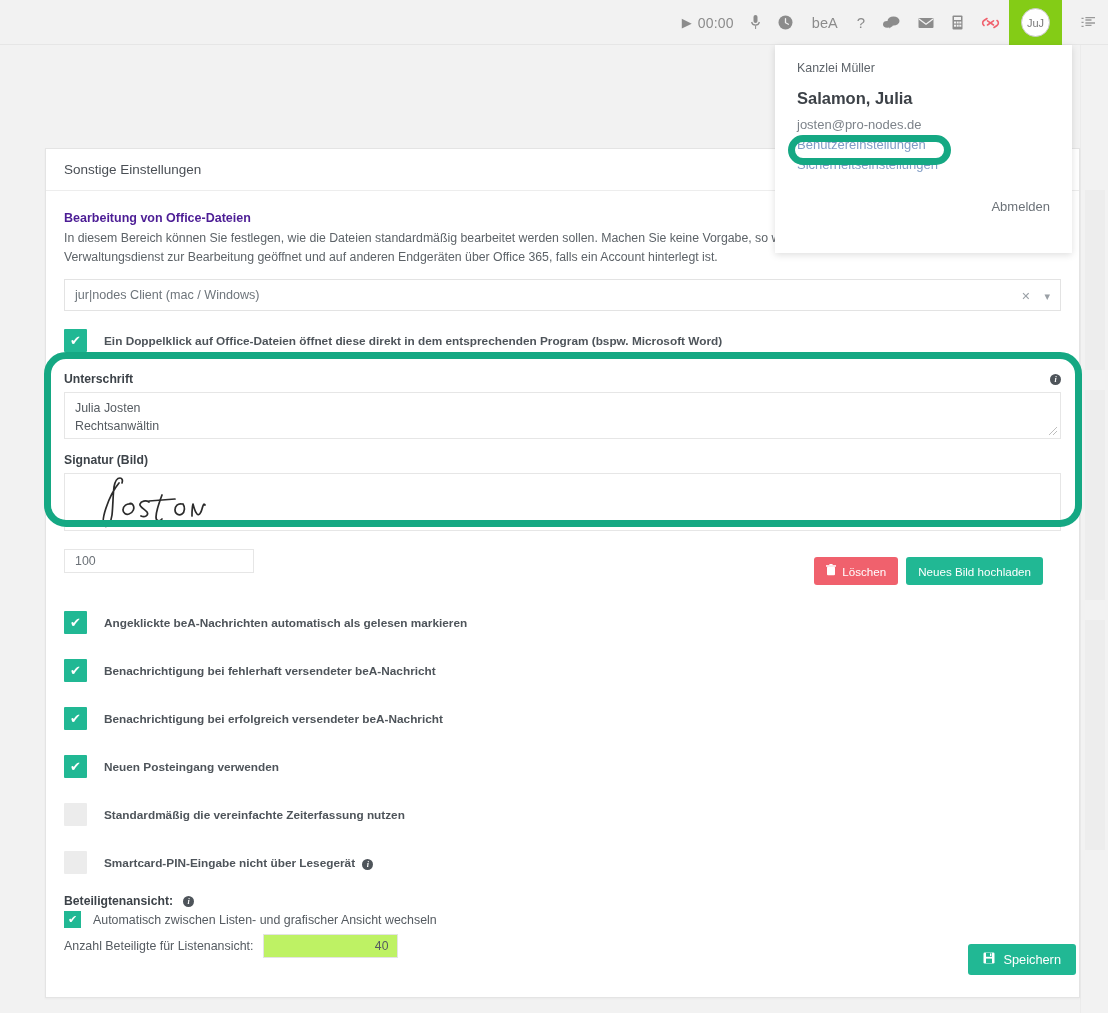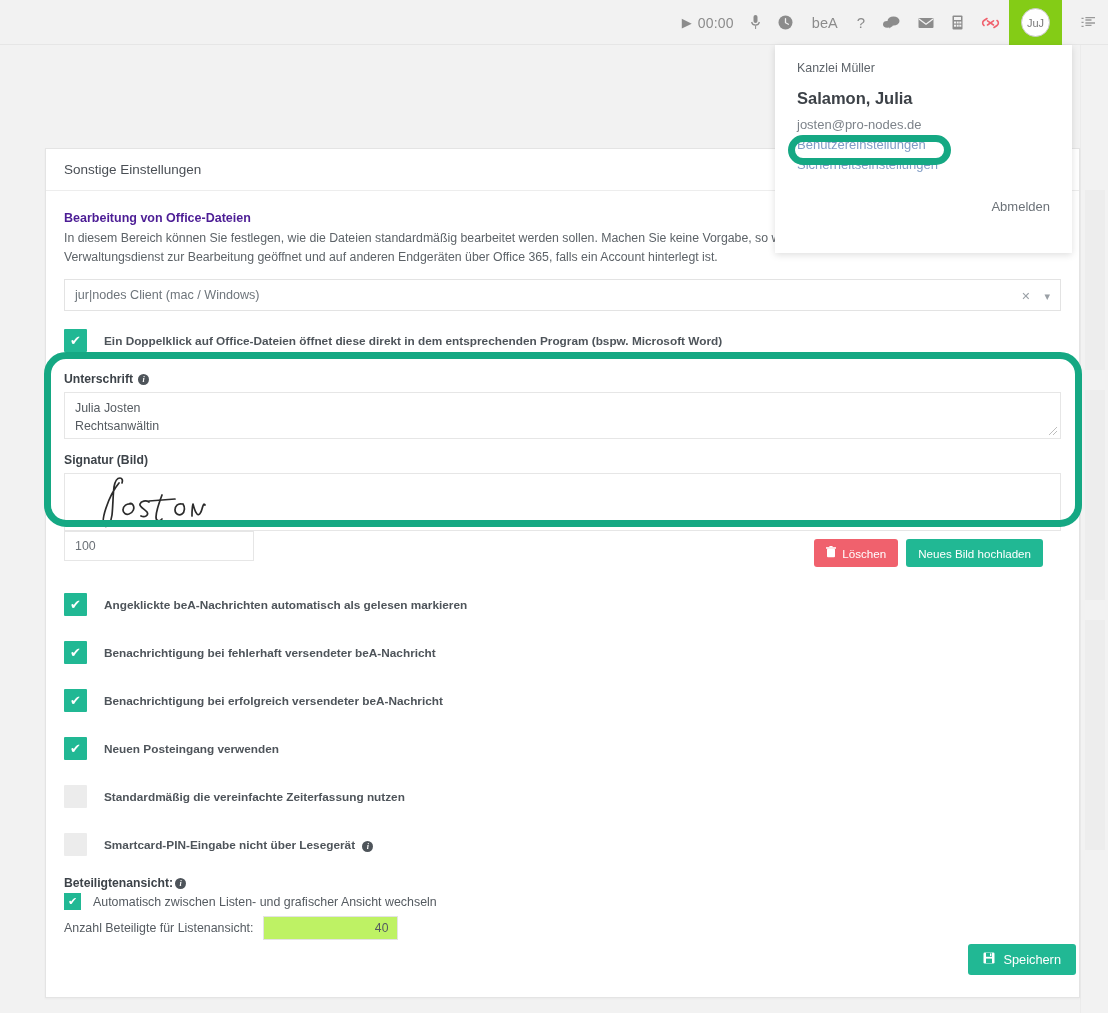--- a/index.html
+++ b/index.html
@@ -81,21 +81,21 @@
   .chk-row { display: flex; align-items: center; margin-top: 18px; }
   .chk {
     width: 23px; height: 23px; flex: 0 0 23px; border-radius: 1px;
     display: flex; align-items: center; justify-content: center;
     color: #fff; font-size: 13px;
   }
   .chk.on { background: #21b894; }
   .chk.off { background: #ececec; }
   .chk-label { margin-left: 17px; font-size: 11.8px; font-weight: bold; color: #4e545a; }
 
-  .field-label { font-size: 12.2px; font-weight: bold; color: #3d4349; display:flex; align-items:center; gap:5px;}
+  .field-label { font-size: 12.2px; font-weight: bold; color: #3d4349; display:flex; align-items:center; gap:5px;justify-content:space-between;}
   .info-i {
     display:inline-flex; align-items:center; justify-content:center;
     width:11px; height:11px; border-radius:50%; background:#4e545a; color:#fff;
     font-size:8px; font-style: italic; font-weight: bold; font-family: "Liberation Serif", serif;
   }
 
   .textarea-box {
     margin-top: 6px; border: 1px solid #e6e6e6; background:#fff;
     height: 47px; padding: 7px 10px; font-size: 12.4px; color: #555b61;
     line-height: 1.45; position: relative;
@@ -104,36 +104,36 @@
     position:absolute; right:2px; bottom:2px; width:10px; height:10px;
     color:#b9b9b9; font-size:9px; line-height:9px;
   }
   .sig-box {
     margin-top: 6px; border: 1px solid #e6e6e6; background:#fff;
     height: 58px; position: relative; overflow: hidden;
   }
   .sig-svg { position:absolute; left:22px; top:-2px; }
 
   .num-input {
-    margin-top: 0; width: 190px; height: 30px; border: 1px solid #e6e6e6;
+    margin-top: 18px; width: 190px; height: 24px; border: 1px solid #e6e6e6;
     background:#fff; display:flex; align-items:center; padding: 0 10px;
     font-size: 12.4px; color: #6b7177;
   }
 
   .img-buttons { position: absolute; right: 18px; display:flex; gap: 8px; }
   .btn {
     height: 28px; border: none; border-radius: 3px; color: #fff;
     font-size: 11.6px; font-family: "Liberation Sans", sans-serif;
     display: flex; align-items: center; justify-content: center; gap: 6px;
     padding: 0 12px; cursor: pointer;
   }
   .btn-red { background: #f0616d; }
   .btn-green { background: #21b894; }
 
-  .beteiligten-label { margin-top: 20px; font-size: 12.2px; font-weight: bold; color: #3d4349; display:flex; align-items:center; gap:2px;}
+  .beteiligten-label { margin-top: 20px; font-size: 12.2px; font-weight: bold; color: #3d4349; display:flex; align-items:center; gap:10px;}
   .small-chk-row { display:flex; align-items:center; margin-top: 3px; }
   .small-chk {
     width: 17px; height: 17px; flex:0 0 17px; background:#21b894;
     display:flex; align-items:center; justify-content:center; color:#fff; font-size:11px;
   }
   .small-chk-label { margin-left: 12px; font-size: 12.4px; color: #555b61; }
   .anzahl-row { display:flex; align-items:center; margin-top: 6px; gap: 10px; }
   .anzahl-label { font-size: 12.4px; color: #555b61; }
   .anzahl-input {
     width: 135px; height: 24px; border:1px solid #e3e3e3; background:#bef264;

